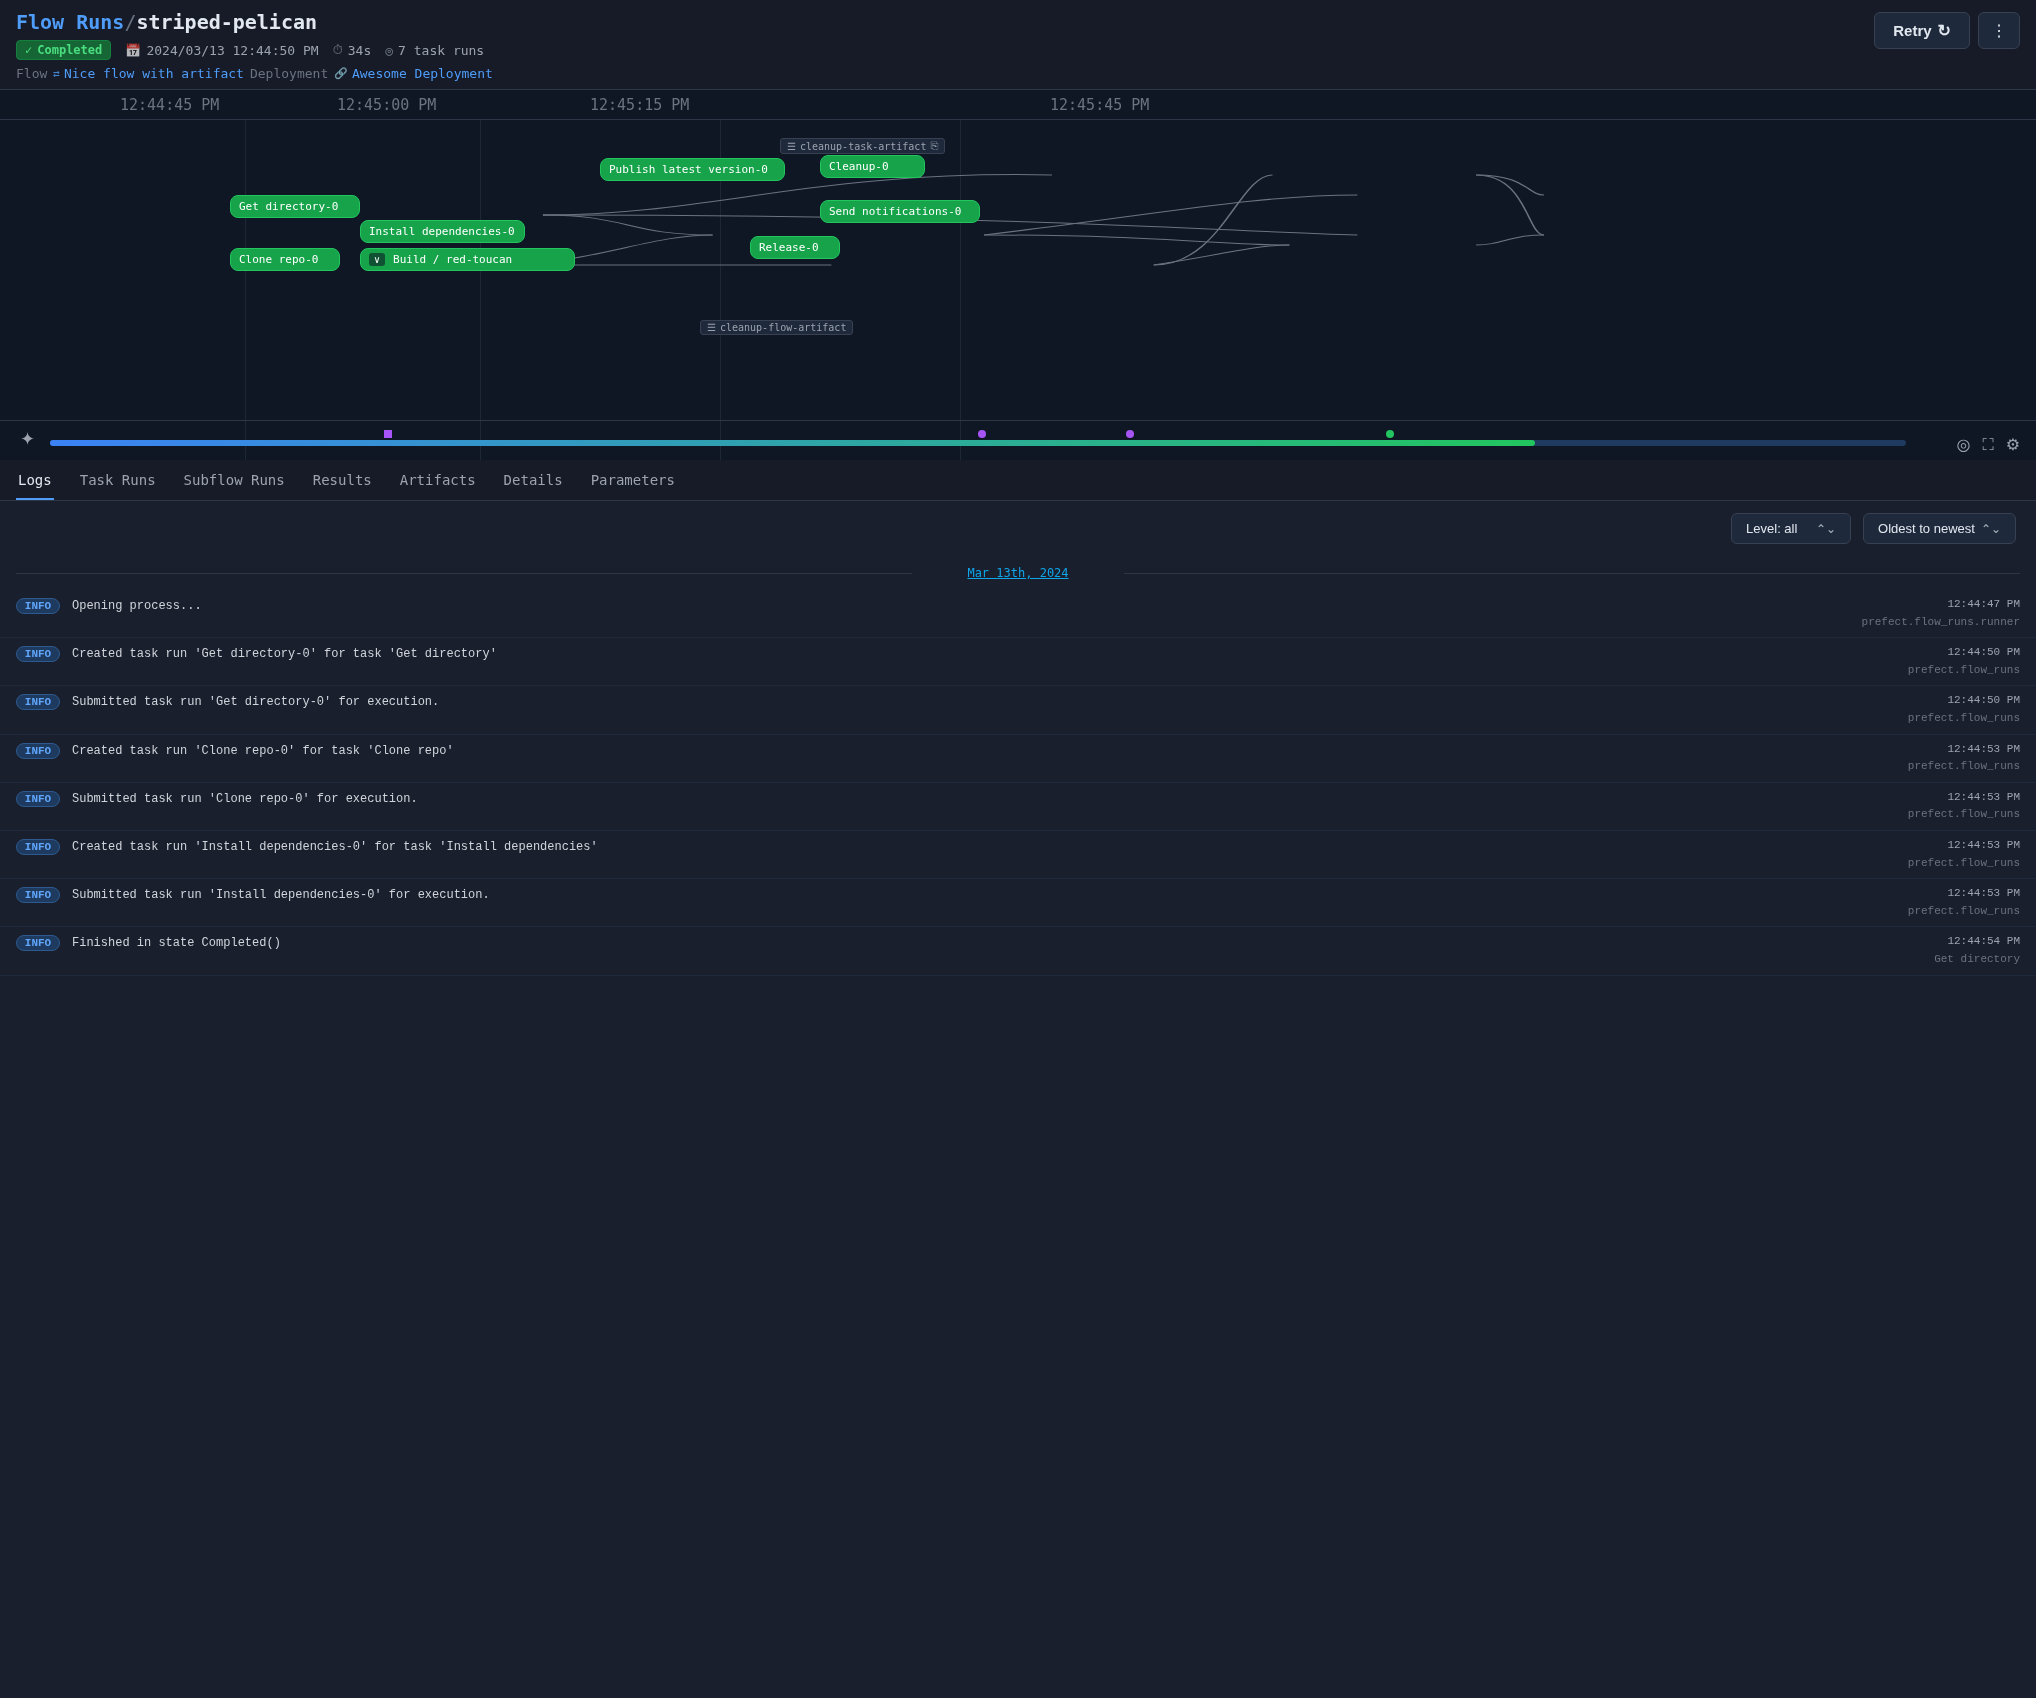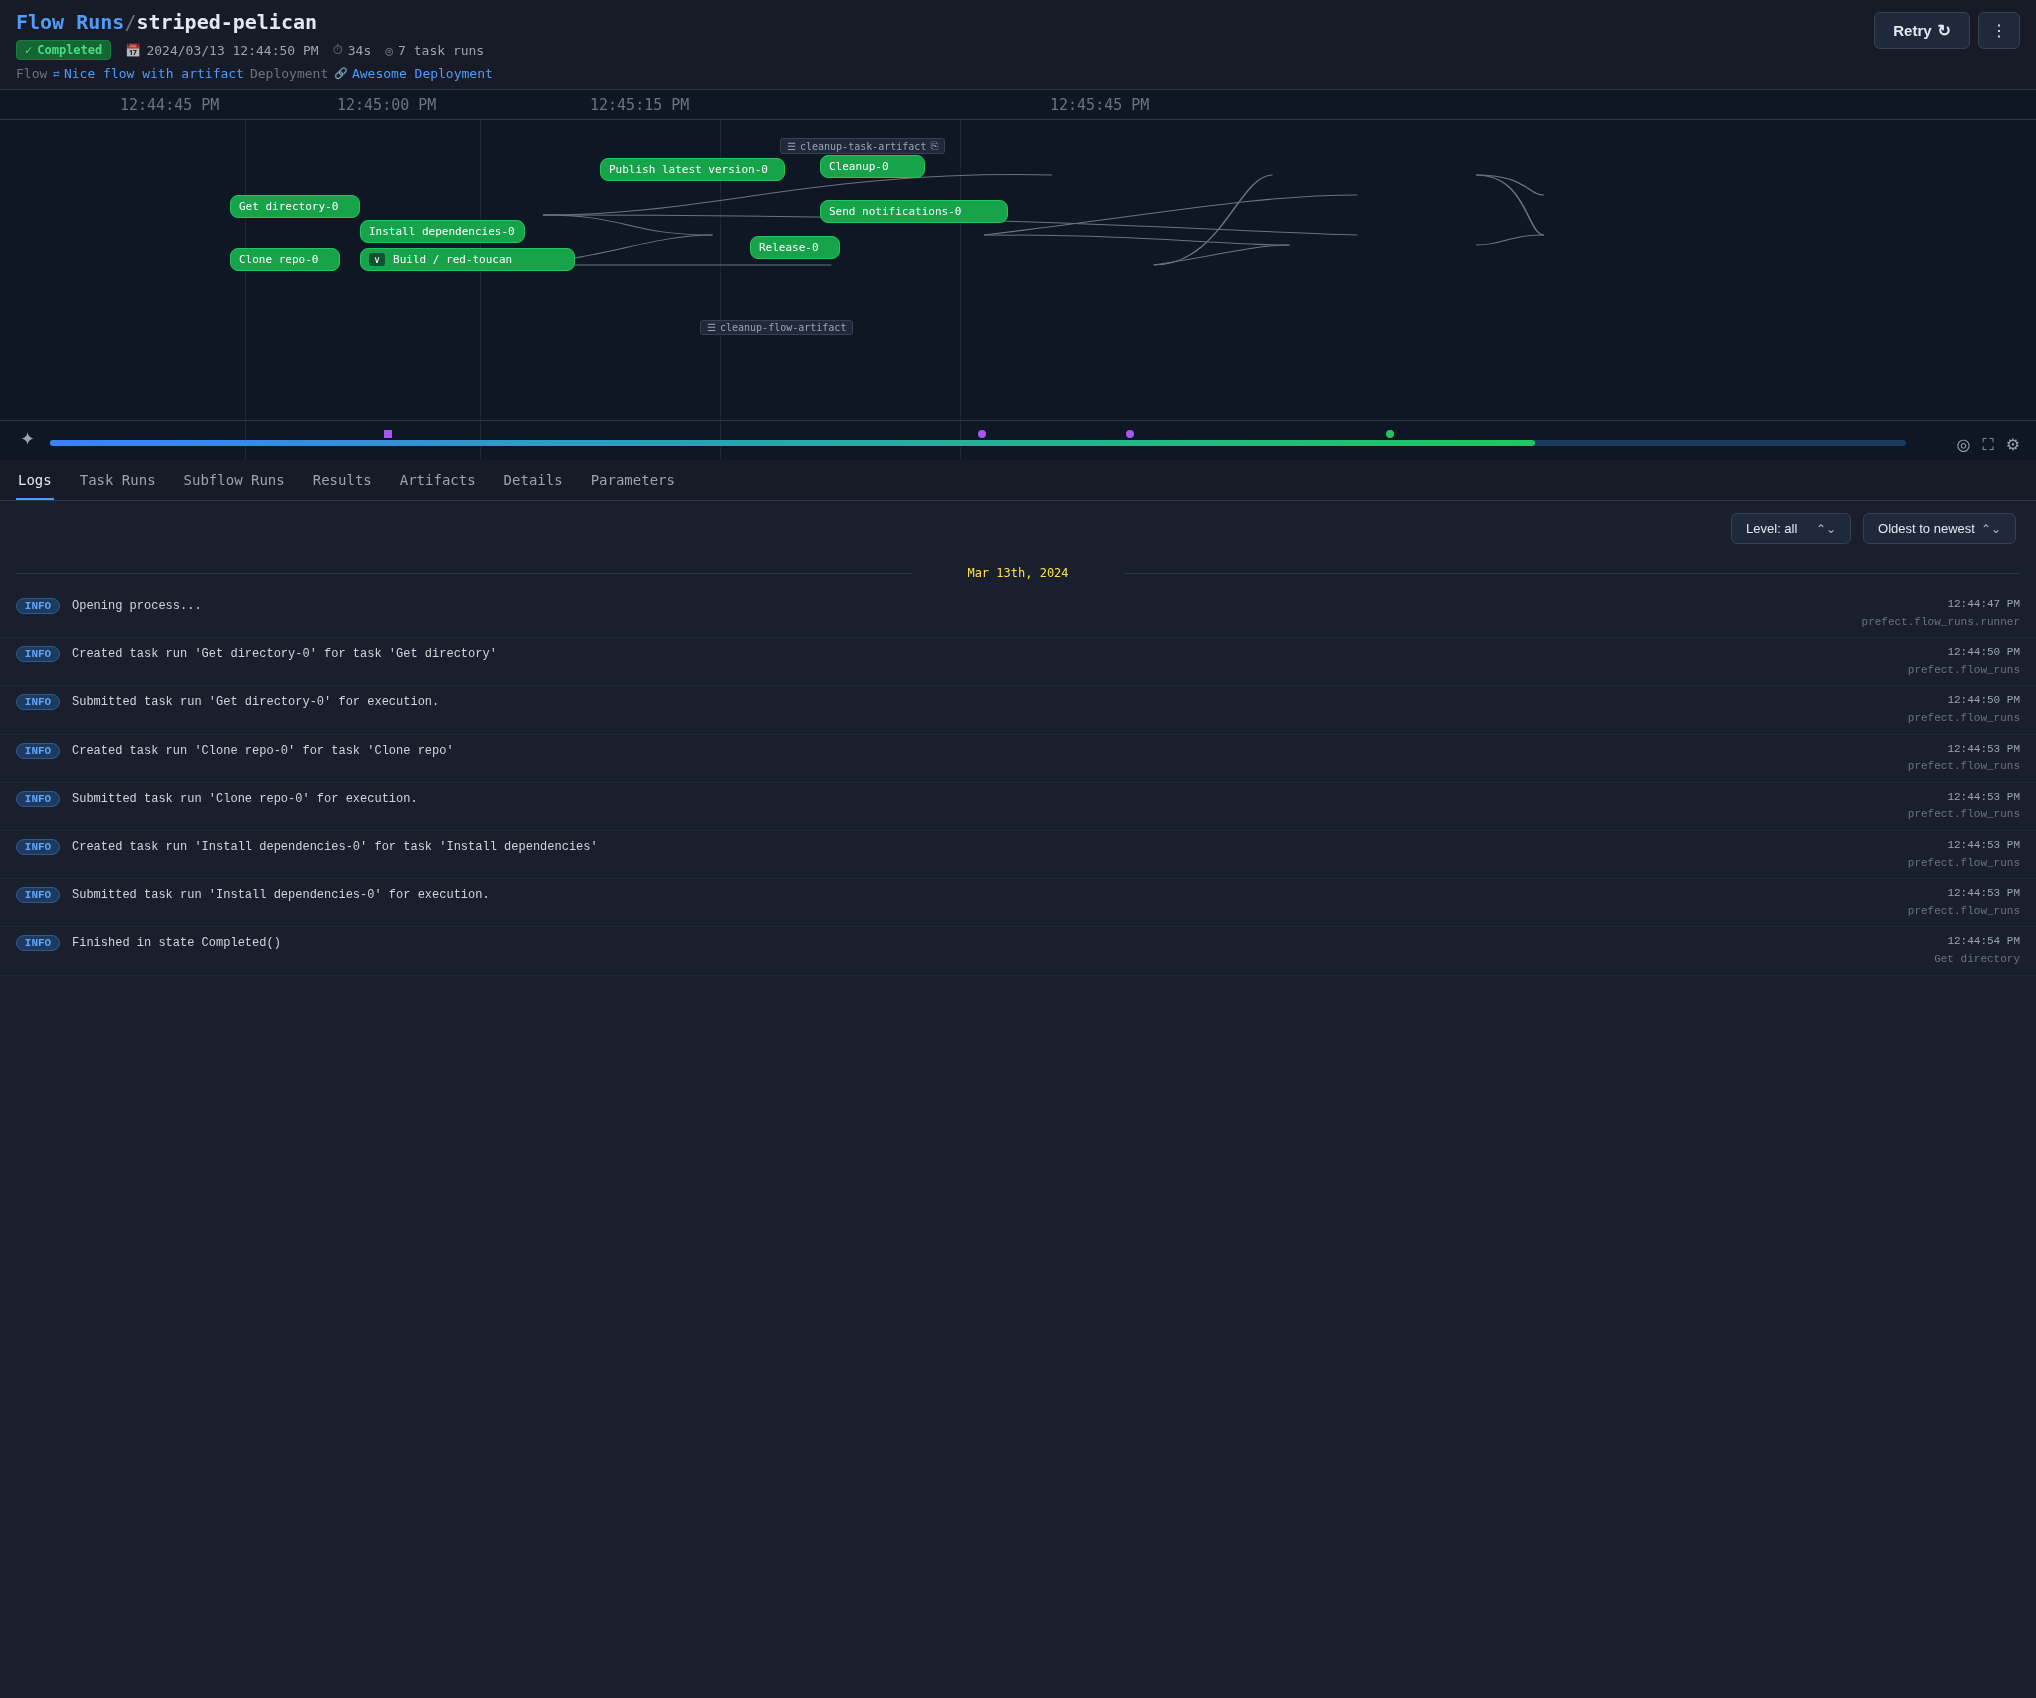--- a/index.html
+++ b/index.html
@@ -270,23 +270,24 @@
       font-size: 13px;
       cursor: pointer;
       min-width: 120px;
       justify-content: space-between;
     }
     .dropdown-btn .chevron { font-size: 12px; opacity: 0.7; }
 
     .logs-date-separator {
       text-align: center;
       padding: 10px 16px;
-      color: #fde047;
+      color: #0ea5e9;
       font-size: 12px;
       position: relative;
+      text-decoration: underline;
     }
     .logs-date-separator::before,
     .logs-date-separator::after {
       content: '';
       position: absolute;
       top: 50%;
       width: 44%;
       height: 1px;
       background: #2d3748;
     }
@@ -488,21 +489,21 @@
       <div class="artifact-tag" style="position:absolute; left:780px; top:18px; z-index:10;">
         <span>☰</span>
         <span>cleanup-task-artifact</span>
         <span>⎘</span>
       </div>
 
       <div class="node" style="left:820px; top:35px; width:105px;">
         <span>Cleanup-0</span>
       </div>
 
-      <div class="node" style="left:820px; top:80px; width:188px;">
+      <div class="node" style="left:820px; top:80px; width:160px;">
         <span>Send notifications-0</span>
       </div>
 
       <div class="node" style="left:750px; top:116px; width:90px;">
         <span>Release-0</span>
       </div>
 
       <div class="artifact-tag" style="position:absolute; left:700px; top:200px; z-index:10;">
         <span>☰</span>
         <span>cleanup-flow-artifact</span>

